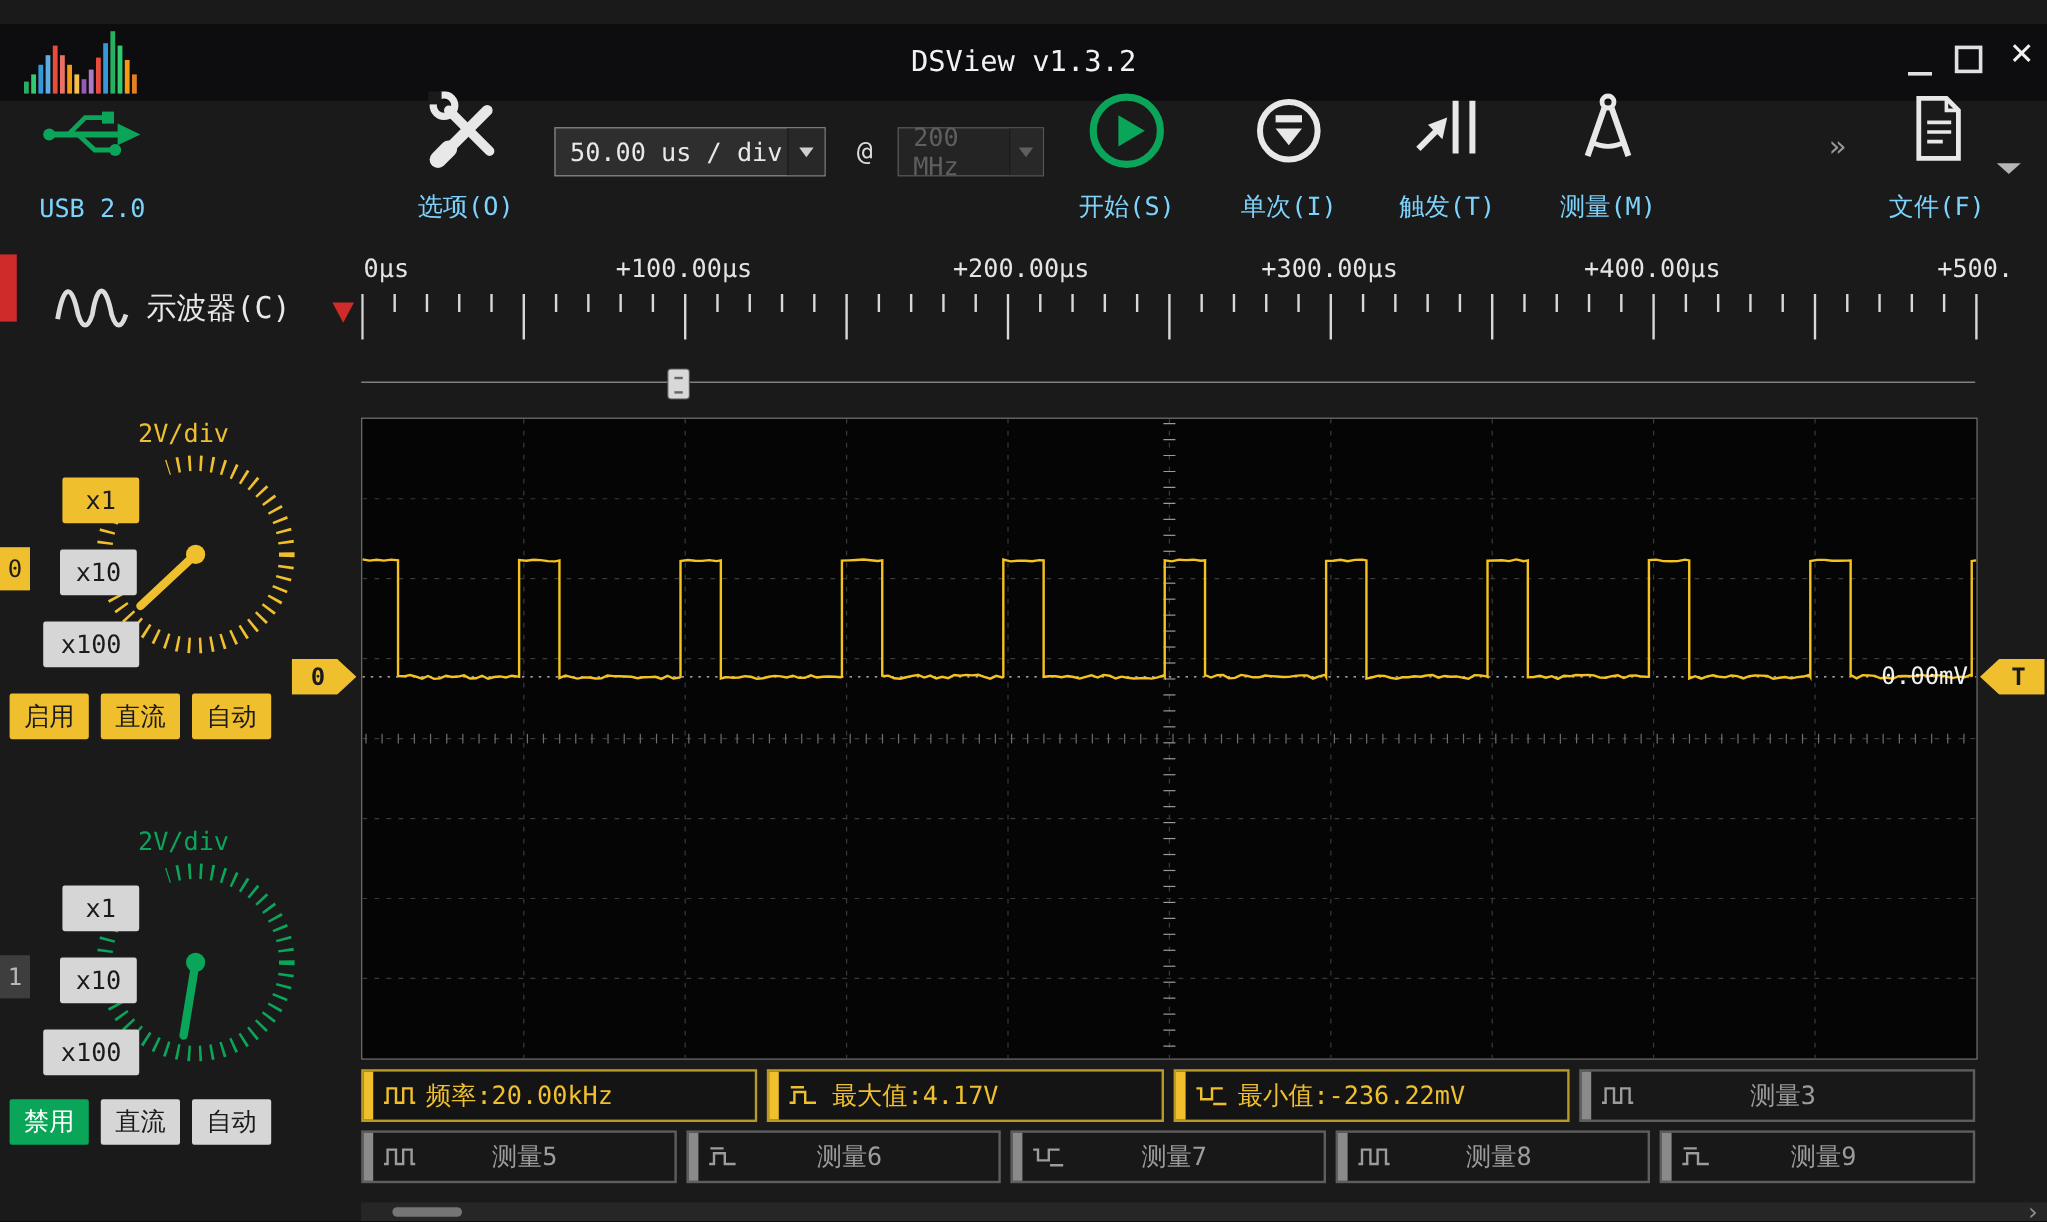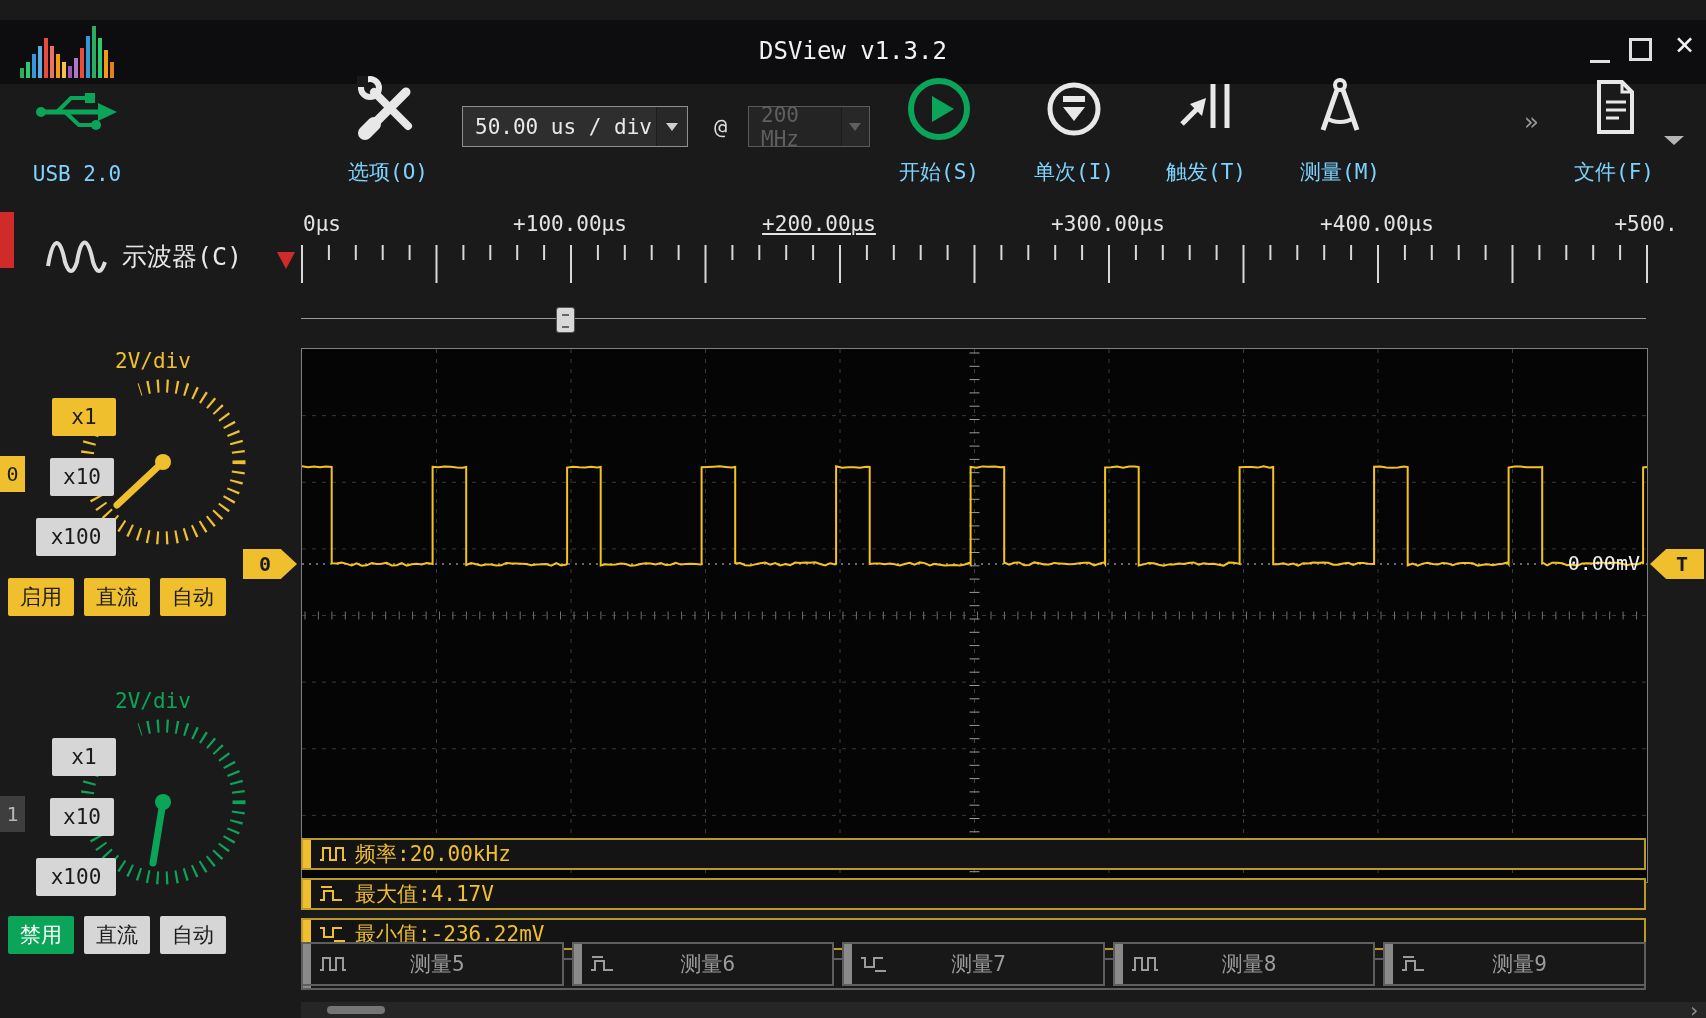--- a/index.html
+++ b/index.html
@@ -78,21 +78,21 @@
   #scroll-handle::after{content:'';display:block;margin:6px auto 0;width:7px;height:10px;border-top:2px solid #666;border-bottom:2px solid #666;}
   
   #plot{position:absolute;left:301px;top:348px;width:1345px;height:533px;border:1px solid #7f7f7f;background:#050505;cursor:crosshair;}
   #zero-label{position:absolute;left:1540px;top:551px;width:100px;text-align:right;font-size:20px;color:#f2f2f2;z-index:4;}
   .vmarker{position:absolute;width:54px;height:30px;background:var(--yellow);display:flex;align-items:center;justify-content:center;
            color:#1b1b1b;font-size:20px;font-weight:bold;box-sizing:border-box;cursor:pointer;z-index:4;}
   #marker0{left:243px;top:549px;clip-path:polygon(0 0,70% 0,100% 50%,70% 100%,0 100%);padding-right:10px;}
   #markerT{left:1650px;top:549px;clip-path:polygon(30% 0,100% 0,100% 100%,30% 100%,0 50%);padding-left:10px;}
   
   .meas-row{position:absolute;left:301px;width:1345px;height:44px;display:flex;gap:8px;}
-  #meas-row1{top:838px;flex-direction:column;} #meas-row2{top:942px;}
+  #meas-row1{top:891px;} #meas-row2{top:942px;}
   .meas{flex:1;display:flex;align-items:center;background:#181818;border:2px solid #5e5e5e;color:#9c9c9c;font-size:21px;box-sizing:border-box;cursor:pointer;}
   .meas .strip{width:8px;align-self:stretch;background:#8a8a8a;margin-right:8px;}
   .meas.active{border-color:#b89a25;color:var(--yellow);background:#141414;}
   .meas.active .strip{background:var(--yellow);}
   .m-icon{display:flex;margin-right:8px;}
   .meas:not(.active) .m-label{flex:1;text-align:center;margin-right:42px;}
   
   #hscroll{position:absolute;left:301px;top:1002px;width:1405px;height:16px;background:#262626;}
   #hscroll-handle{position:absolute;left:26px;top:4px;width:58px;height:8px;background:#757575;border-radius:4px;cursor:pointer;}
   #hscroll-right{position:absolute;right:6px;top:-4px;font-size:20px;color:#8f8f8f;cursor:pointer;}
@@ -249,21 +249,21 @@
   <div class="chtab" id="tab1">1</div>
   <div class="coup" id="c1a">禁用</div>
   <div class="coup" id="c1b">直流</div>
   <div class="coup" id="c1c">自动</div>
 
   <div id="ruler">
     <div id="trig-arrow"></div>
     <div id="ruler-labels">
         <div class="rlabel first" style="left: 2px;">0μs</div>
         <div class="rlabel" style="left: 269px;">+100.00μs</div>
-        <div class="rlabel" style="left: 518px; text-decoration: underline;">+200.00μs</div>
+        <div class="rlabel" style="left: 550px;">+200.00μs</div>
         <div class="rlabel" style="left: 807px;">+300.00μs</div>
         <div class="rlabel" style="left: 1076px;">+400.00μs</div>
         <div class="rlabel" style="left: 1345px;">+500.</div>
       </div>
     <svg id="ruler-ticks" width="1405" height="42" viewBox="0 0 1405 42">
         <line x1="1.0" y1="0" x2="1.0" y2="38" stroke="#d8d8d8" stroke-width="2"></line>
         <line x1="27.9" y1="0" x2="27.9" y2="15" stroke="#d8d8d8" stroke-width="2"></line>
         <line x1="54.8" y1="0" x2="54.8" y2="15" stroke="#d8d8d8" stroke-width="2"></line>
         <line x1="81.7" y1="0" x2="81.7" y2="15" stroke="#d8d8d8" stroke-width="2"></line>
         <line x1="108.6" y1="0" x2="108.6" y2="15" stroke="#d8d8d8" stroke-width="2"></line>

